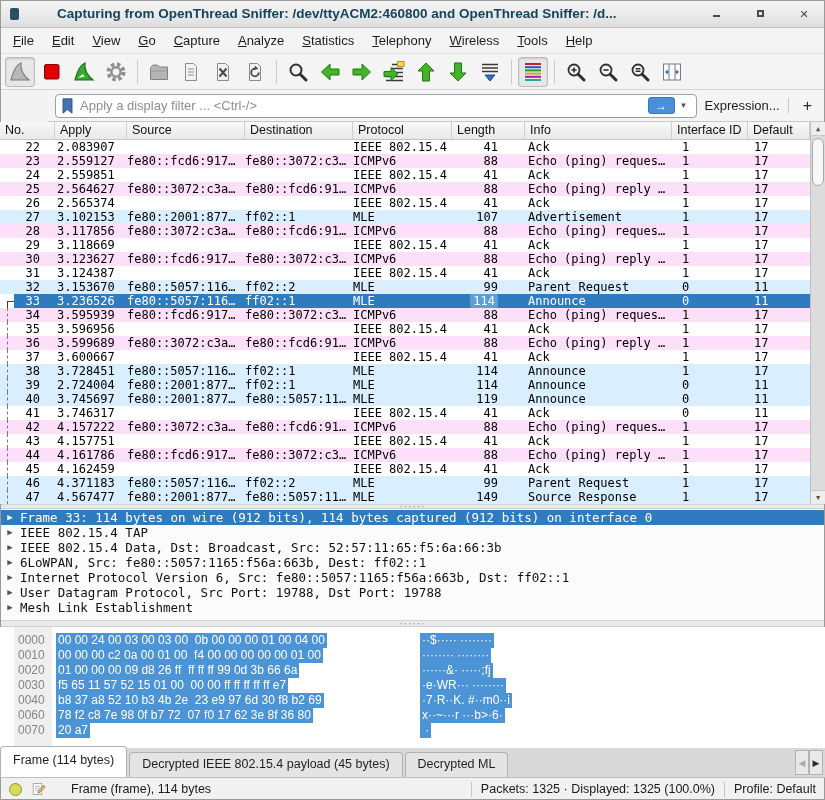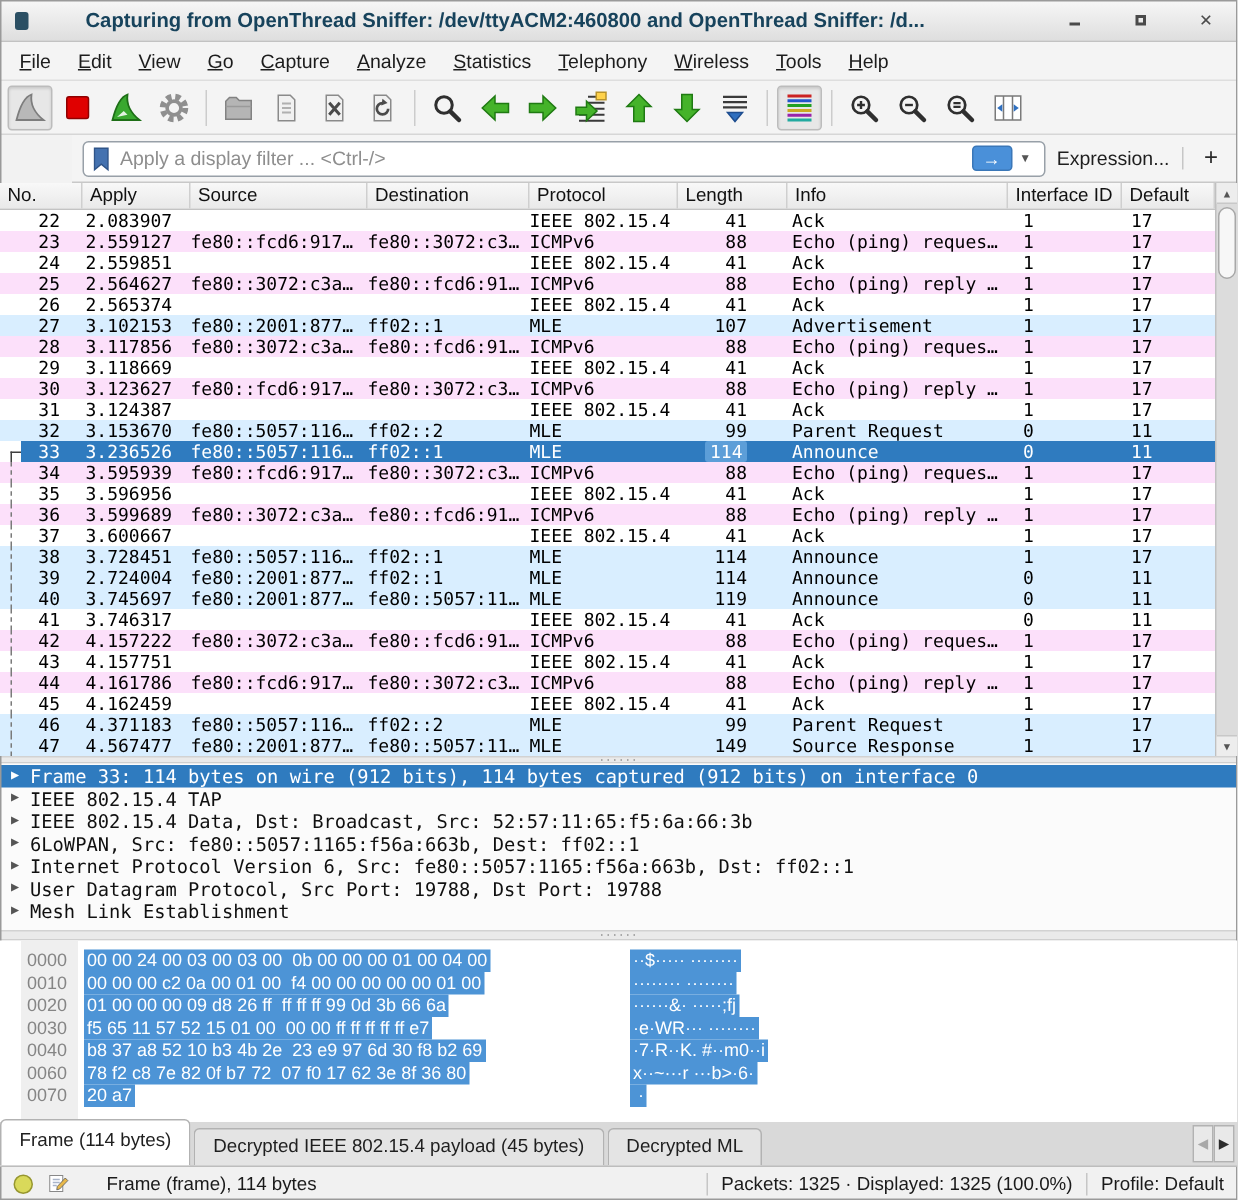--- a/index.html
+++ b/index.html
@@ -407,21 +407,21 @@
   <div class="splitter sp-bot"></div>
 
   <div class="hexpane">
     <div class="offset-strip"></div>
     <div id="hex-rows">
         <div class="hx-row"><span class="hx-off">0000</span><span class="hx-bytes">00 00 24 00 03 00 03 00  0b 00 00 00 01 00 04 00</span><span class="hx-ascii">··$····· ········</span></div>
         <div class="hx-row"><span class="hx-off">0010</span><span class="hx-bytes">00 00 00 c2 0a 00 01 00  f4 00 00 00 00 00 01 00</span><span class="hx-ascii">········ ········</span></div>
         <div class="hx-row"><span class="hx-off">0020</span><span class="hx-bytes">01 00 00 00 09 d8 26 ff  ff ff ff 99 0d 3b 66 6a</span><span class="hx-ascii">······&amp;· ·····;fj</span></div>
         <div class="hx-row"><span class="hx-off">0030</span><span class="hx-bytes">f5 65 11 57 52 15 01 00  00 00 ff ff ff ff ff e7</span><span class="hx-ascii">·e·WR··· ········</span></div>
         <div class="hx-row"><span class="hx-off">0040</span><span class="hx-bytes">b8 37 a8 52 10 b3 4b 2e  23 e9 97 6d 30 f8 b2 69</span><span class="hx-ascii">·7·R··K. #··m0··i</span></div>
-        <div class="hx-row"><span class="hx-off">0060</span><span class="hx-bytes">78 f2 c8 7e 82 0f b7 72  07 f0 17 62 3e 8f 36 80</span><span class="hx-ascii">x··~···r ···b&gt;·6·</span></div>
+        <div class="hx-row"><span class="hx-off">0060</span><span class="hx-bytes">78 f2 c8 7e 98 0f b7 72  07 f0 17 62 3e 8f 36 80</span><span class="hx-ascii">x··~···r ···b&gt;·6·</span></div>
         <div class="hx-row"><span class="hx-off">0070</span><span class="hx-bytes">20 a7</span><span class="hx-ascii"> ·</span></div>
       </div>
   </div>
 
   <div class="tabbar">
     <div class="tabs" id="tabs">
         <span class="tab active">Frame (114 bytes)</span>
         <span class="tab">Decrypted IEEE 802.15.4 payload (45 bytes)</span>
         <span class="tab">Decrypted ML</span>
       </div>

